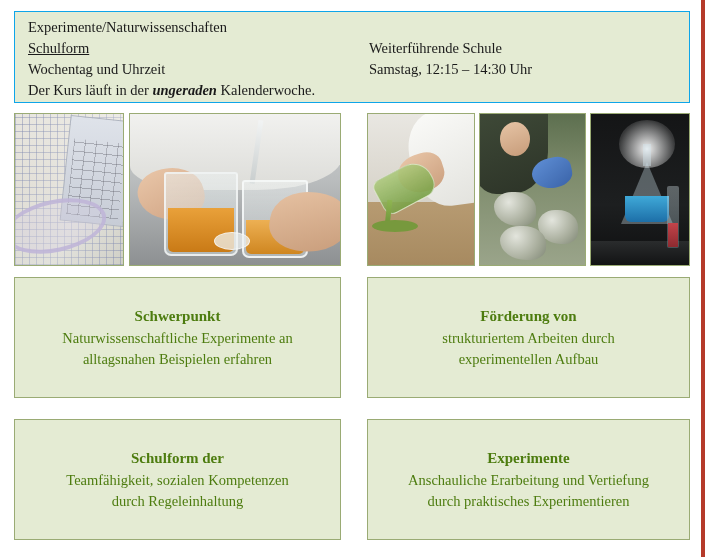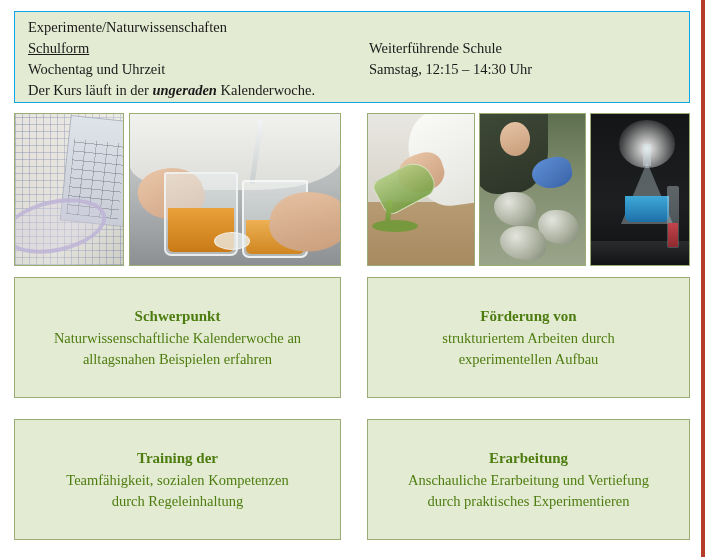--- a/index.html
+++ b/index.html
@@ -356,42 +356,42 @@
       <div class="smoke"></div>
       <div class="neck"></div>
       <div class="flask"></div>
       <div class="tube"></div>
     </div>
   </div>
 
   <div class="card" id="card-1">
     <div class="card-inner">
       <div class="title">Schwerpunkt</div>
-      <div class="body">Naturwissenschaftliche Kalenderwoche an</div>
+      <div class="body">Naturwissenschaftliche Experimente an</div>
       <div class="body">alltagsnahen Beispielen erfahren</div>
     </div>
   </div>
 
   <div class="card" id="card-2">
     <div class="card-inner">
       <div class="title">Förderung von</div>
       <div class="body">strukturiertem Arbeiten durch</div>
       <div class="body">experimentellen Aufbau</div>
     </div>
   </div>
 
   <div class="card" id="card-3">
     <div class="card-inner">
-      <div class="title">Training der</div>
+      <div class="title">Schulform der</div>
       <div class="body">Teamfähigkeit, sozialen Kompetenzen</div>
       <div class="body">durch Regeleinhaltung</div>
     </div>
   </div>
 
   <div class="card" id="card-4">
     <div class="card-inner">
-      <div class="title">Erarbeitung</div>
+      <div class="title">Experimente</div>
       <div class="body">Anschauliche Erarbeitung und Vertiefung</div>
       <div class="body">durch praktisches Experimentieren</div>
     </div>
   </div>
 
 </div>
 
 </body></html>

